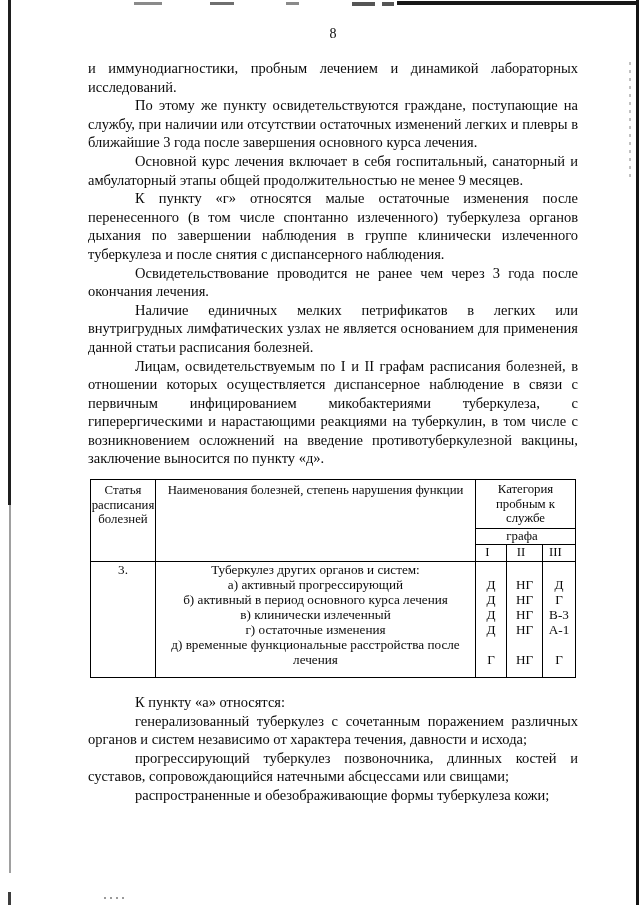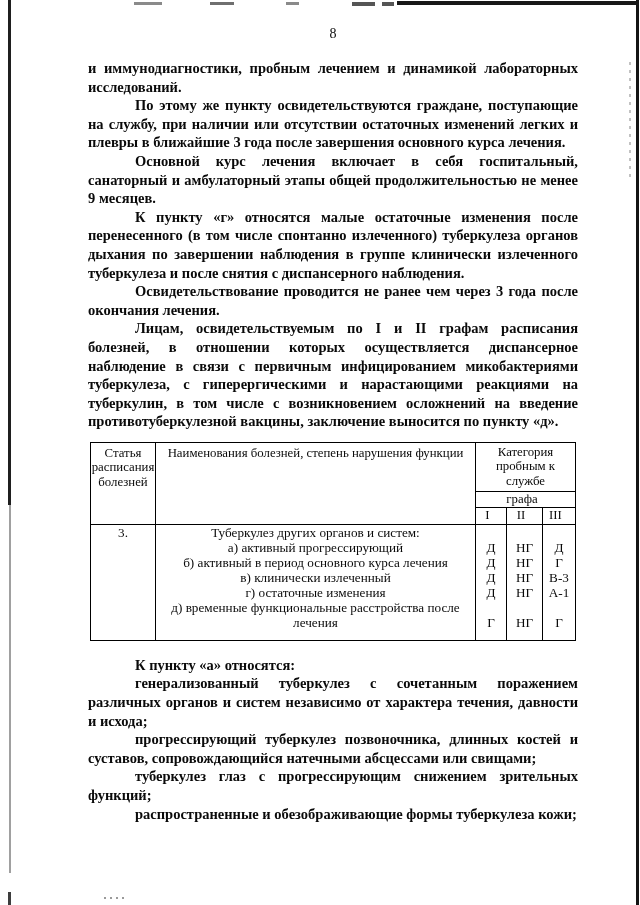--- a/index.html
+++ b/index.html
@@ -38,21 +38,20 @@
   .pagenum {
     text-align: center;
     font-size: 14px;
     margin: 0 0 17px 0;
   }
   .para {
     margin: 0;
     font-size: 14.5px;
     line-height: 18.6px;
     text-align: justify;
-    font-weight: bold;
   }
   .para.indent { text-indent: 47px; }
 
   table.rb {
     border-collapse: collapse;
     table-layout: fixed;
     width: 485px;
     margin: 11px 0 15px 2px;
   }
   table.rb, table.rb th { border: 1.5px solid #000; }
@@ -102,20 +101,21 @@
 
   <div class="content">
 
     <p class="pagenum">8</p>
 
     <p class="para">и иммунодиагностики, пробным лечением и динамикой лабораторных исследований.</p>
     <p class="para indent">По этому же пункту освидетельствуются граждане, поступающие на службу, при наличии или отсутствии остаточных изменений легких и плевры в ближайшие 3 года после завершения основного курса лечения.</p>
     <p class="para indent">Основной курс лечения включает в себя госпитальный, санаторный и амбулаторный этапы общей продолжительностью не менее 9 месяцев.</p>
     <p class="para indent">К пункту «г» относятся малые остаточные изменения после перенесенного (в том числе спонтанно излеченного) туберкулеза органов дыхания по завершении наблюдения в группе клинически излеченного туберкулеза и после снятия с диспансерного наблюдения.</p>
     <p class="para indent">Освидетельствование проводится не ранее чем через 3 года после окончания лечения.</p>
+    <p class="para indent">Наличие единичных мелких петрификатов в легких или внутригрудных лимфатических узлах не является основанием для применения данной статьи расписания болезней.</p>
     <p class="para indent">Лицам, освидетельствуемым по I и II графам расписания болезней, в отношении которых осуществляется диспансерное наблюдение в связи с первичным инфицированием микобактериями туберкулеза, с гиперергическими и нарастающими реакциями на туберкулин, в том числе с возникновением осложнений на введение противотуберкулезной вакцины, заключение выносится по пункту «д».</p>
 
     <table class="rb">
       <colgroup>
         <col style="width:65px">
           <col style="width:320px">
           <col style="width:31px">
           <col style="width:36px">
           <col style="width:33px">
       </colgroup>
@@ -176,17 +176,16 @@
           <td class="val">Г</td>
           <td class="val">НГ</td>
           <td class="val">Г</td>
         </tr>
       </tbody>
     </table>
 
     <p class="para indent">К пункту «а» относятся:</p>
     <p class="para indent">генерализованный туберкулез с сочетанным поражением различных органов и систем независимо от характера течения, давности и исхода;</p>
     <p class="para indent">прогрессирующий туберкулез позвоночника, длинных костей и суставов, сопровождающийся натечными абсцессами или свищами;</p>
-    <p class="para indent">туберкулез глаз с прогрессирующим снижением зрительных функций;</p>
     <p class="para indent">распространенные и обезображивающие формы туберкулеза кожи;</p>
 
   </div>
 </div>
 
 </body></html>

